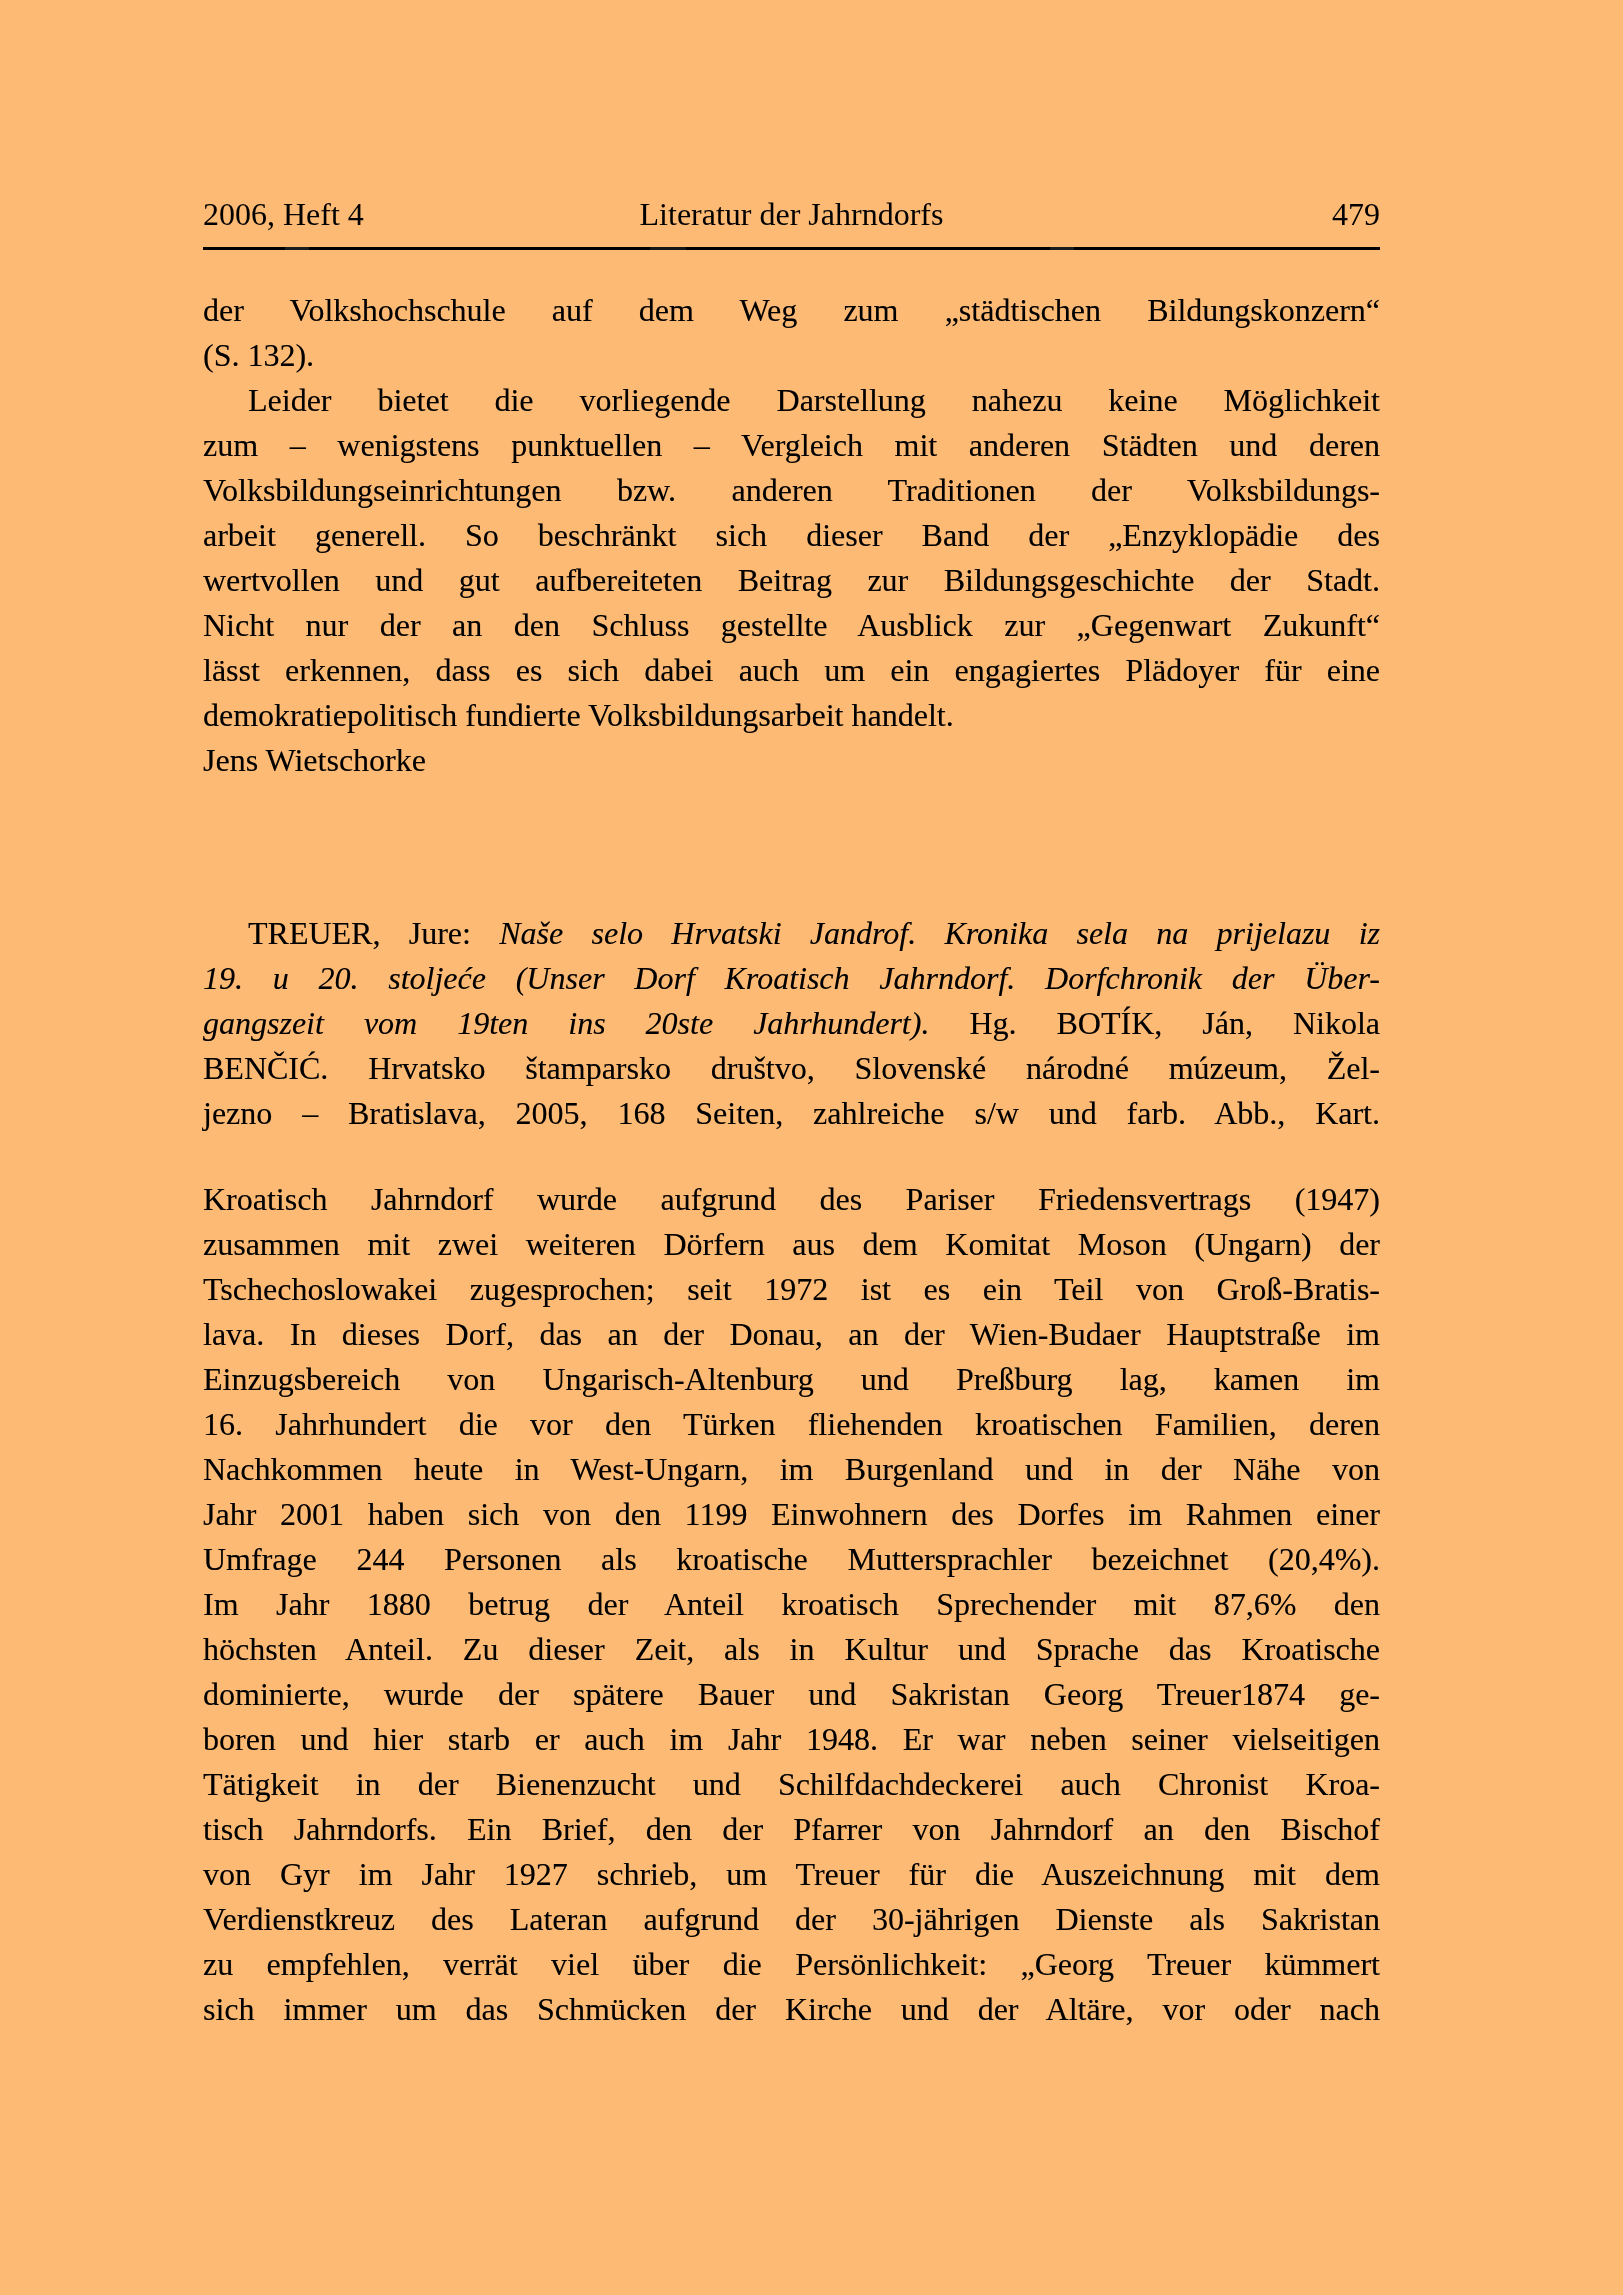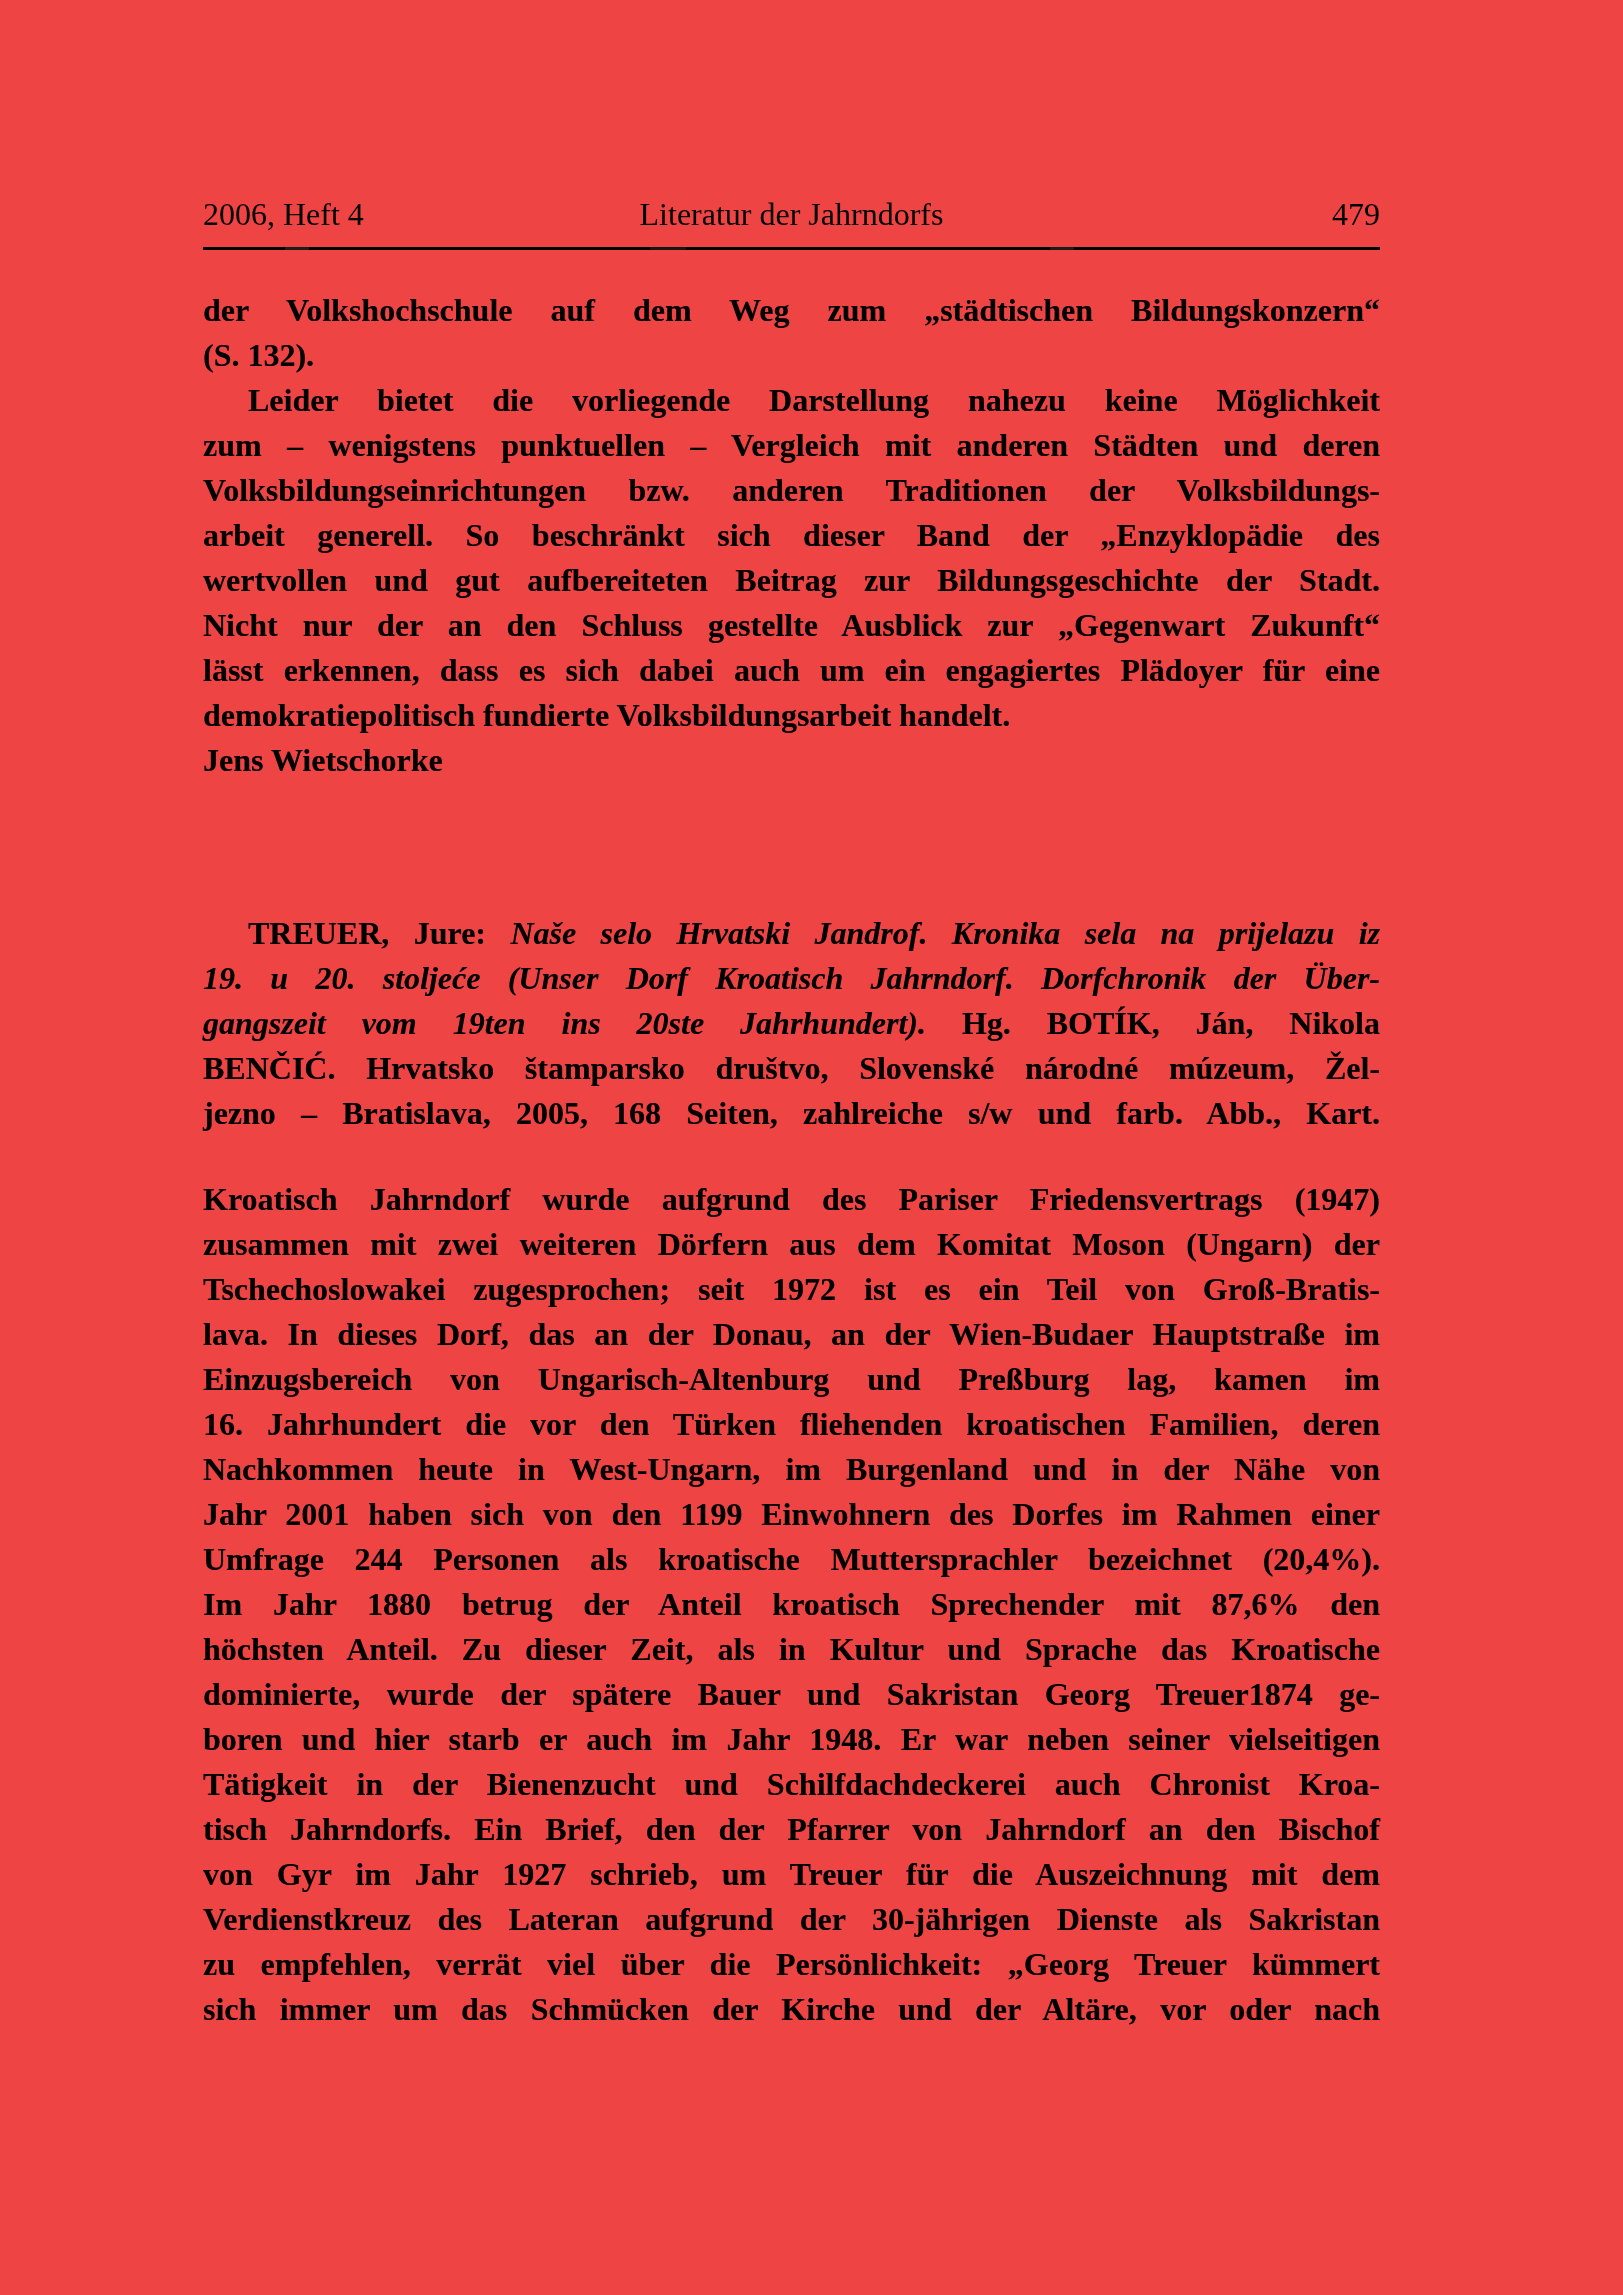--- a/index.html
+++ b/index.html
@@ -1,19 +1,19 @@
 <!DOCTYPE html>
 <html style="font-size:13px"><head>
 <meta charset="utf-8">
 <style>
   html,body{margin:0;padding:0;background:#e8e8e8;}
   .page{
     position:relative;
     width:1623px;height:2295px;
-    background:#ef4444;
+    background:#fdba74;
     color:#000;
     font-family:"Liberation Serif","DejaVu Serif",serif;
     overflow:hidden;
   }
   .hdr{
     position:absolute;left:203px;top:196px;width:1177px;height:36px;
     font-size:32px;line-height:36px;
   }
   .hdr .l{position:absolute;left:0;top:0;}
   .hdr .c{position:absolute;left:0;top:0;width:100%;text-align:center;}
@@ -25,21 +25,20 @@
   .bodytext{
     position:absolute;left:203px;top:288px;width:1177px;
     font-size:32px;line-height:45px;
     text-shadow:0.2px 0.2px 0 rgba(0,0,0,0.35);
   }
   .line{
     text-align:justify;
     text-align-last:justify;
     text-justify:inter-word;
     white-space:normal;
-    font-weight:bold;
   }
   .line.nj{text-align:right;text-align-last:left;}
   .line.ind{padding-left:45px;}
   .it{font-style:italic;}
   .sig{text-align:right;text-align-last:right;}
   .cite{margin-top:128px;}
   .rev{margin-top:41px;}
 </style>
 </head>
 <body>

